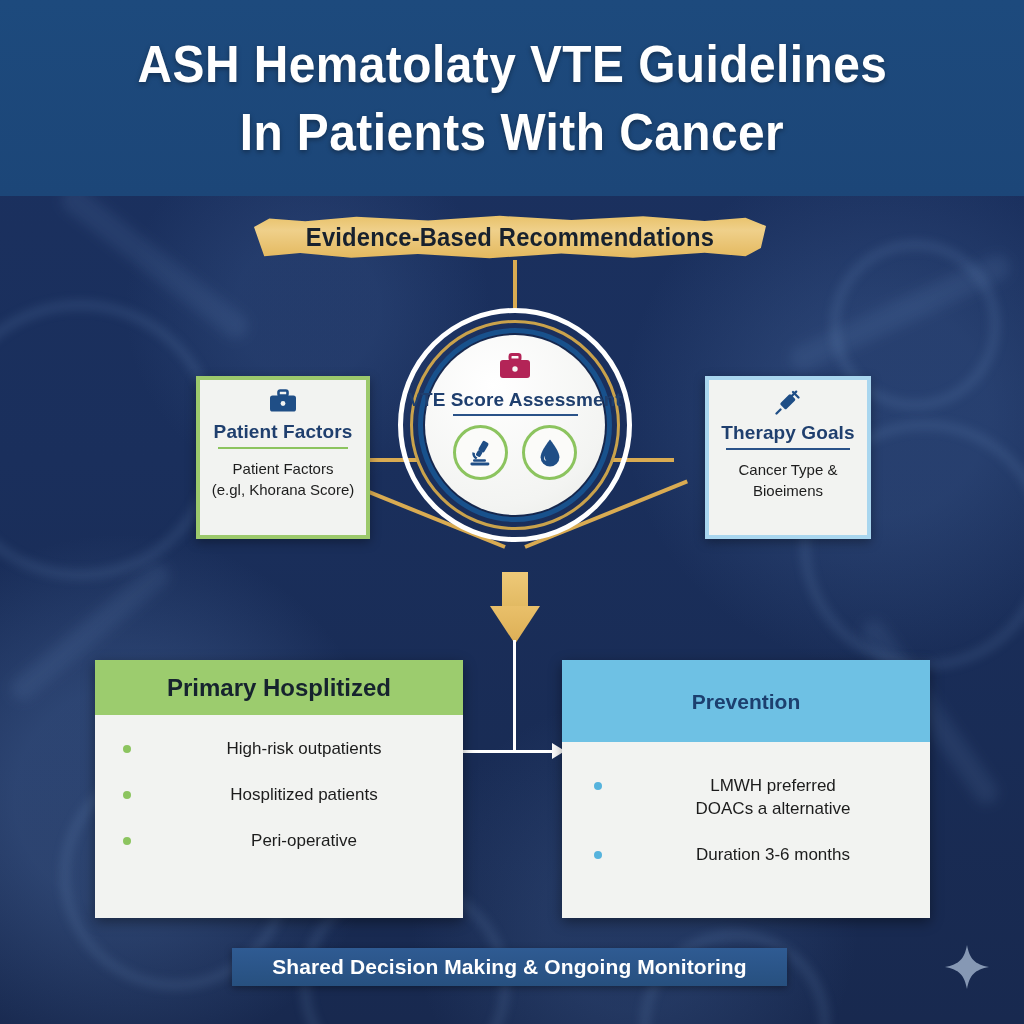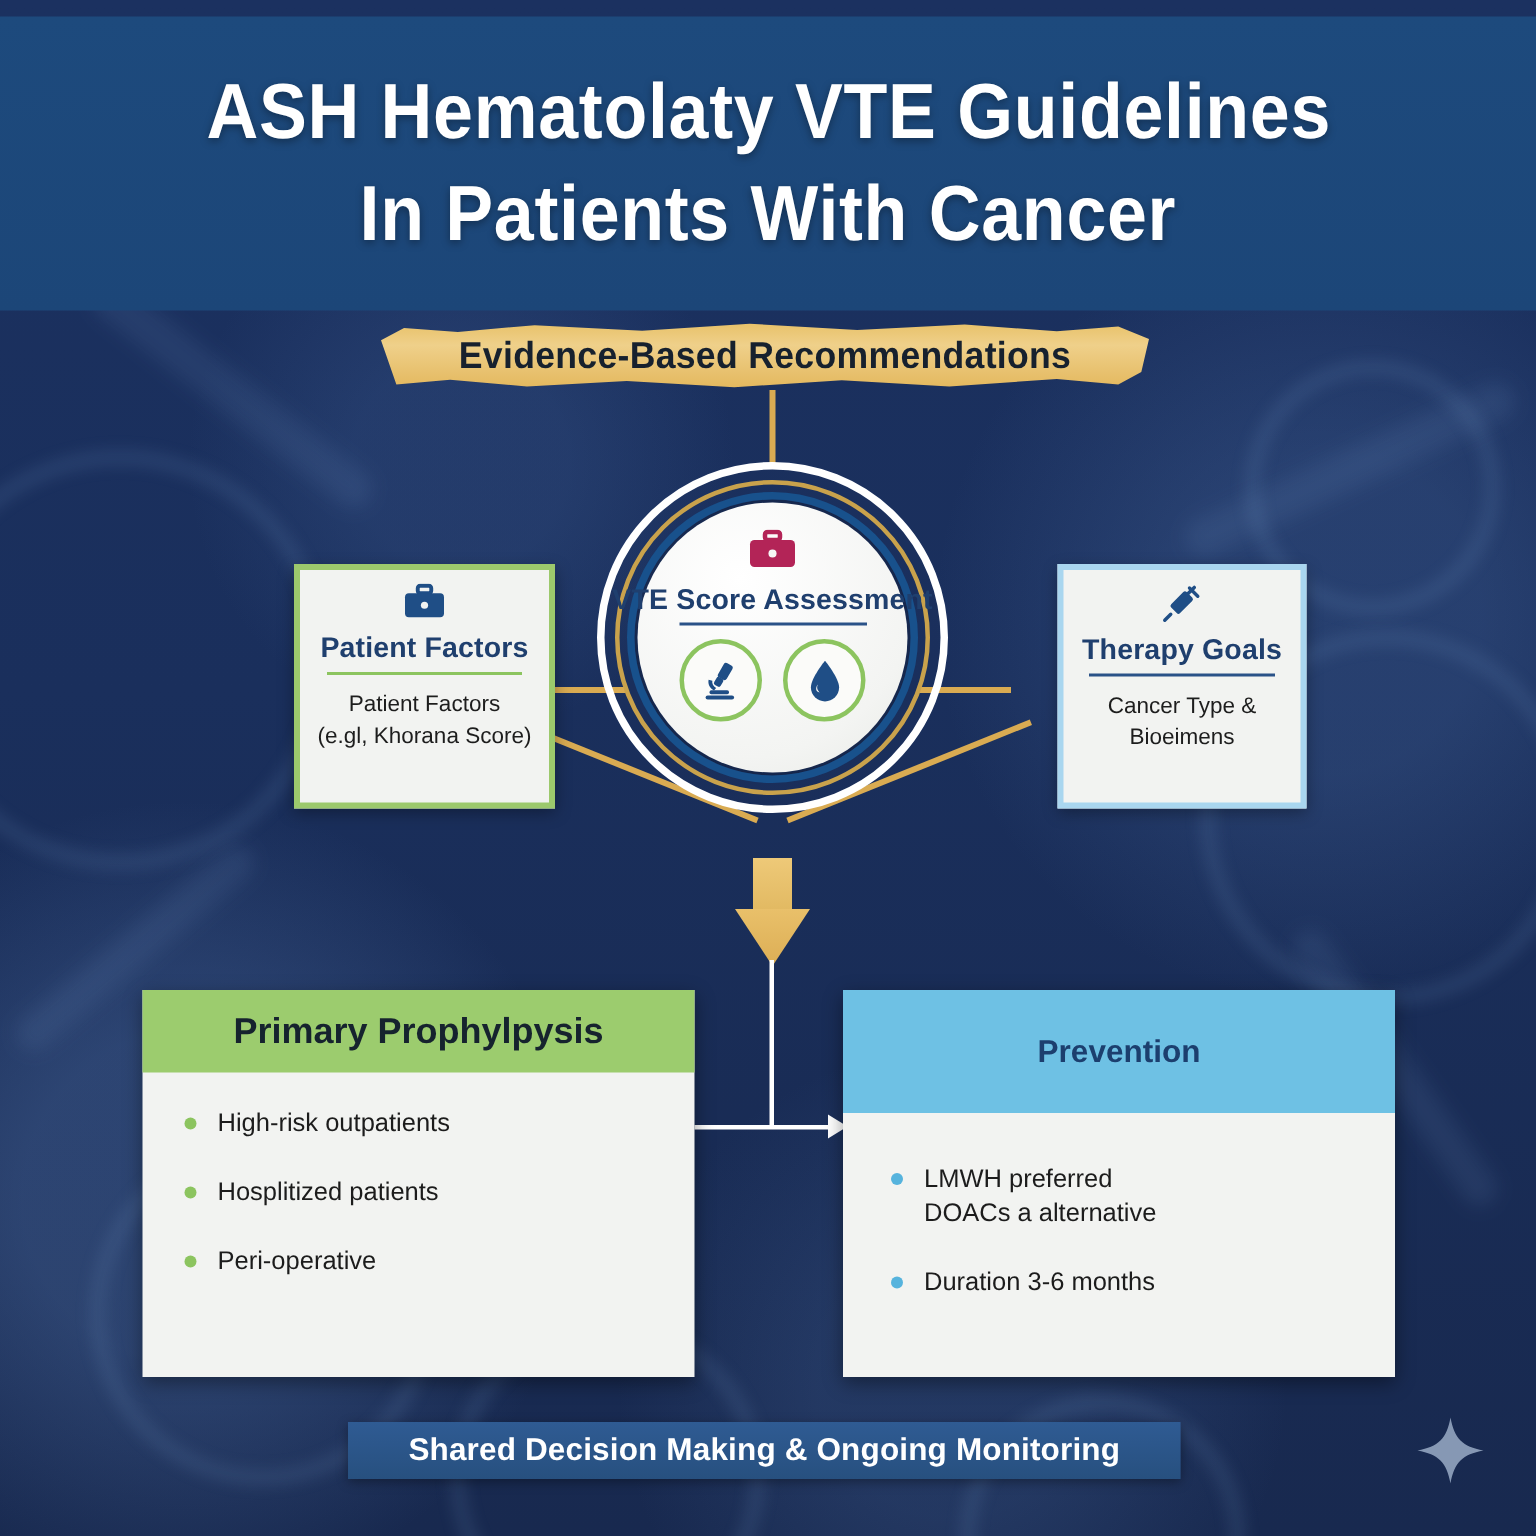--- a/index.html
+++ b/index.html
@@ -15,21 +15,21 @@
            radial-gradient(circle at 62% 90%, rgba(86,122,178,.18) 0 8%, rgba(86,122,178,0) 20%),
            radial-gradient(circle at 30% 30%, rgba(80,115,172,.18) 0 7%, rgba(80,115,172,0) 18%),
            linear-gradient(180deg,#1b3160 0%,#1a2f5c 45%,#18294f 100%);
   }
   
   .blob{position:absolute;border:10px solid rgba(140,175,225,.13);border-radius:50%;
         filter:blur(5px);pointer-events:none;}
   .bar{position:absolute;background:rgba(140,175,225,.10);border-radius:40px;
        filter:blur(6px);pointer-events:none;}
   
-  #header{position:absolute;left:0;top:11px;width:1024px;height:196px;
+  #header{position:absolute;left:0;top:0;width:1024px;height:196px;
           background:linear-gradient(180deg,#1d4a7d 0%,#1c4678 100%);
           display:flex;flex-direction:column;align-items:center;justify-content:center;}
   #header .line{
     color:#ffffff;font-weight:700;font-size:52px;line-height:68px;letter-spacing:.5px;
     font-family:"Liberation Sans Narrow","Liberation Sans",sans-serif;
     transform:scaleX(.92);text-shadow:0 2px 6px rgba(0,0,0,.35);white-space:nowrap;}
   
   #banner{position:absolute;left:254px;top:214px;width:512px;height:46px;}
   #banner .brush{position:absolute;inset:0;
      background:linear-gradient(180deg,#e7c066 0%,#efd08a 35%,#e3b75c 100%);
@@ -73,21 +73,21 @@
       background:linear-gradient(180deg,#eec978 0%,#e0b75f 100%);}
   #garrow .head{position:absolute;left:0;top:34px;width:50px;height:38px;
       background:linear-gradient(180deg,#e9c06a 0%,#dcae55 100%);
       clip-path:polygon(0 0,100% 0,50% 100%);}
   
   .card{position:absolute;background:#f2f3f1;box-shadow:0 4px 12px rgba(0,0,0,.4);}
   .card .chead{display:flex;align-items:center;justify-content:center;text-align:center;
       font-weight:700;font-family:"Liberation Sans Narrow","Liberation Sans",sans-serif;}
   .card ul{list-style:none;margin:0;padding:22px 0 0 26px;}
   .card li{position:relative;padding-left:24px;margin-bottom:23px;color:#1c1c1c;font-size:17px;
-      line-height:23px;font-family:"Liberation Sans Narrow","Liberation Sans",sans-serif;}
+      line-height:23px;font-family:"Liberation Sans Narrow","Liberation Sans",sans-serif;text-align:center;}
   .card li:before{content:"";position:absolute;left:2px;top:8px;width:8px;height:8px;border-radius:50%;}
   #cardA{left:95px;top:660px;width:368px;height:258px;}
   #cardA .chead{height:55px;background:#9ccc6e;color:#16232e;font-size:24px;}
   #cardA li:before{background:#8cc45f;}
   #cardB{left:562px;top:660px;width:368px;height:258px;}
   #cardB .chead{height:82px;background:#6ec1e4;color:#1c3f6e;font-size:21px;line-height:27px;
       flex-direction:column;}
   #cardB ul{padding-top:32px;padding-left:30px;}
   #cardB li:before{background:#56b3dd;}
   
@@ -205,21 +205,21 @@
 
   <div id="garrow">
     <div class="shaft"></div>
     <div class="head"></div>
   </div>
   <div class="wline" style="left:513px;top:640px;width:3px;height:112px;"></div>
   <div class="wline" style="left:463px;top:750px;width:95px;height:3px;"></div>
   <div style="position:absolute;left:552px;top:743px;width:0;height:0;border-left:13px solid #ffffff;border-top:8px solid transparent;border-bottom:8px solid transparent;"></div>
 
   <div class="card" id="cardA">
-    <div class="chead">Primary Prophylpysis</div>
+    <div class="chead">Primary Hosplitized</div>
     <ul>
       <li>High-risk outpatients</li>
       <li>Hosplitized patients</li>
       <li>Peri-operative</li>
     </ul>
   </div>
 
   <div class="card" id="cardB">
     <div class="chead">
       <div>Prevention</div>

